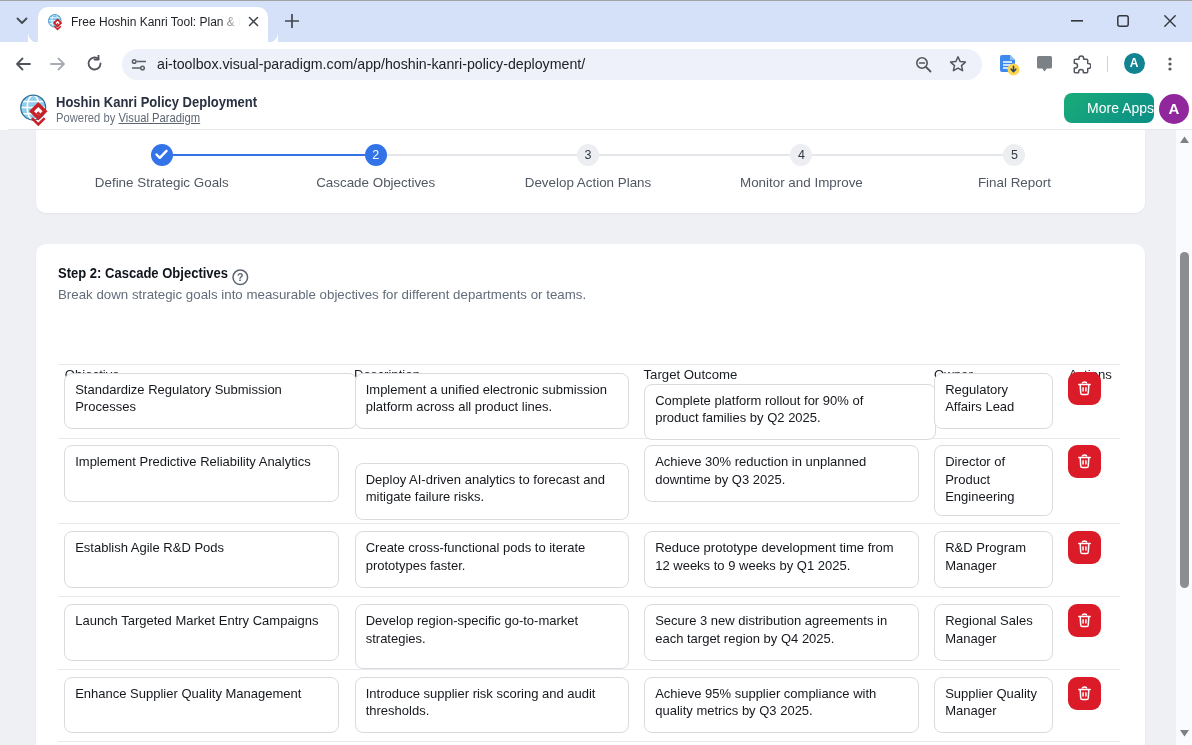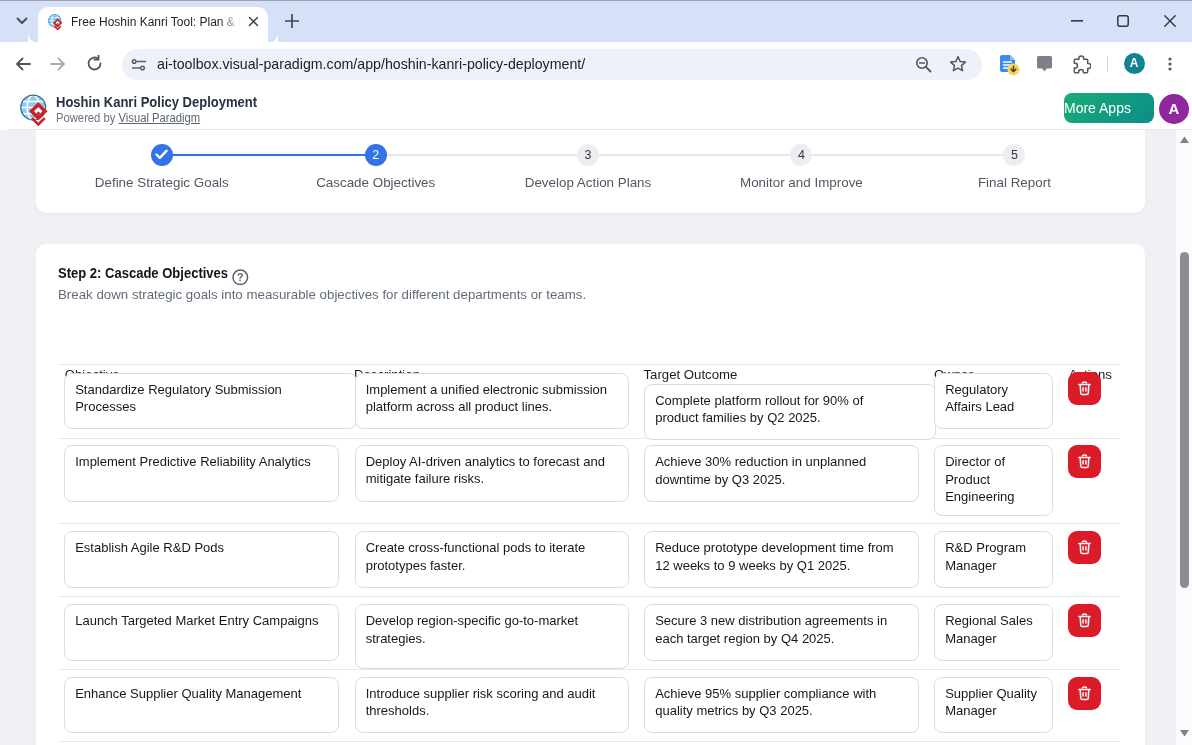--- a/index.html
+++ b/index.html
@@ -18,21 +18,21 @@
 
   #toolbar { position:absolute; left:0; top:42px; width:1192px; height:43px; background:#fff; }
   #omnibox { position:absolute; left:122px; top:6.5px; width:860px; height:31px; border-radius:16px; background:#eef1fa;text-decoration:underline; }
   #urltext { position:absolute; left:35px; top:7px; font-size:14.2px; color:#202227; letter-spacing:0px; }
 
   
   #appheader { position:absolute; left:0; top:85px; width:1192px; height:45px; background:#fff; border-bottom:1px solid #e4e6e9;margin-left:8px; }
   #apptitle { position:absolute; left:48px; top:8px; font-size:15.5px; font-weight:bold; color:#283141; transform:scaleX(0.84); transform-origin:0 50%; }
   #powered { position:absolute; left:48px; top:26px; font-size:12px; color:#6a7280; transform:scaleX(0.937); transform-origin:0 50%; }
   #powered a { color:#5b6470; text-decoration:underline; }
-  #moreapps { position:absolute; left:1056px; top:8px; width:90px; height:30px; border-radius:8px; background:linear-gradient(135deg,#19ac79,#0b8e87); color:#fff; font-size:14px; text-align:left; line-height:30px; }
+  #moreapps { position:absolute; left:1056px; top:8px; width:90px; height:30px; border-radius:8px; background:linear-gradient(135deg,#19ac79,#0b8e87); color:#fff; font-size:14px; text-align:right; line-height:30px; }
   #useravatar { position:absolute; left:1151px; top:9px; width:30px; height:30px; border-radius:50%; background:#90279c; color:#fff; font-size:15px; font-weight:bold; text-align:center; line-height:30px; }
 
   
   #content { position:absolute; left:0; top:130px; width:1192px; height:615px; background:#eef0f3; }
   #scrolltrack { position:absolute; left:1176px; top:0; width:16px; height:615px; background:#fafbfc; }
   #scrollthumb { position:absolute; left:3.5px; top:122.3px; width:9.5px; height:335.5px; background:#8c8d90; border-radius:5px; }
 
   #card1 { position:absolute; left:35.5px; top:0px; width:1109px; height:83px; background:#fff; border-radius:0 0 10px 10px; box-shadow:0 1px 2px rgba(16,24,40,.05); }
   #card2 { position:absolute; left:35.5px; top:113.5px; width:1109px; height:510px; background:#fff; border-radius:10px; box-shadow:0 1px 2px rgba(16,24,40,.05); }
 
@@ -214,21 +214,21 @@
     <div class="delbtn" style="top:128.5px">
         <svg width="15" height="15" viewBox="0 0 15 15">
           <path d="M5.4 2.6 Q5.4 1.1 7.5 1.1 Q9.6 1.1 9.6 2.6" fill="none" stroke="#fff" stroke-width="1.5"></path>
           <path d="M1.8 3.4 H13.2" stroke="#fff" stroke-width="1.5" stroke-linecap="round"></path>
           <path d="M3.2 3.6 L3.7 12 Q3.8 13.6 5.4 13.6 H9.6 Q11.2 13.6 11.3 12 L11.8 3.6" fill="none" stroke="#fff" stroke-width="1.5"></path>
           <path d="M6.1 6.3 V10.6 M8.9 6.3 V10.6" stroke="#fff" stroke-width="1.5"></path>
         </svg>
       </div>
 
     <div class="tbox" style="left:28.7px;top:201.7px;width:274.4px;height:57px">Implement Predictive Reliability Analytics</div>
-    <div class="tbox" style="left:319.2px;top:201px;width:273.9px;height:57px">Deploy AI-driven analytics to forecast and<br>mitigate failure risks.</div>
+    <div class="tbox" style="left:319.2px;top:219px;width:273.9px;height:57px">Deploy AI-driven analytics to forecast and<br>mitigate failure risks.</div>
     <div class="tbox" style="left:608.7px;top:201.7px;width:274.4px;height:57px">Achieve 30% reduction in unplanned<br>downtime by Q3 2025.</div>
     <div class="tbox" style="left:898.7px;top:201.7px;width:119px;height:70.5px">Director of<br>Product<br>Engineering</div>
     <div class="delbtn" style="top:201.7px">
         <svg width="15" height="15" viewBox="0 0 15 15">
           <path d="M5.4 2.6 Q5.4 1.1 7.5 1.1 Q9.6 1.1 9.6 2.6" fill="none" stroke="#fff" stroke-width="1.5"></path>
           <path d="M1.8 3.4 H13.2" stroke="#fff" stroke-width="1.5" stroke-linecap="round"></path>
           <path d="M3.2 3.6 L3.7 12 Q3.8 13.6 5.4 13.6 H9.6 Q11.2 13.6 11.3 12 L11.8 3.6" fill="none" stroke="#fff" stroke-width="1.5"></path>
           <path d="M6.1 6.3 V10.6 M8.9 6.3 V10.6" stroke="#fff" stroke-width="1.5"></path>
         </svg>
       </div>

